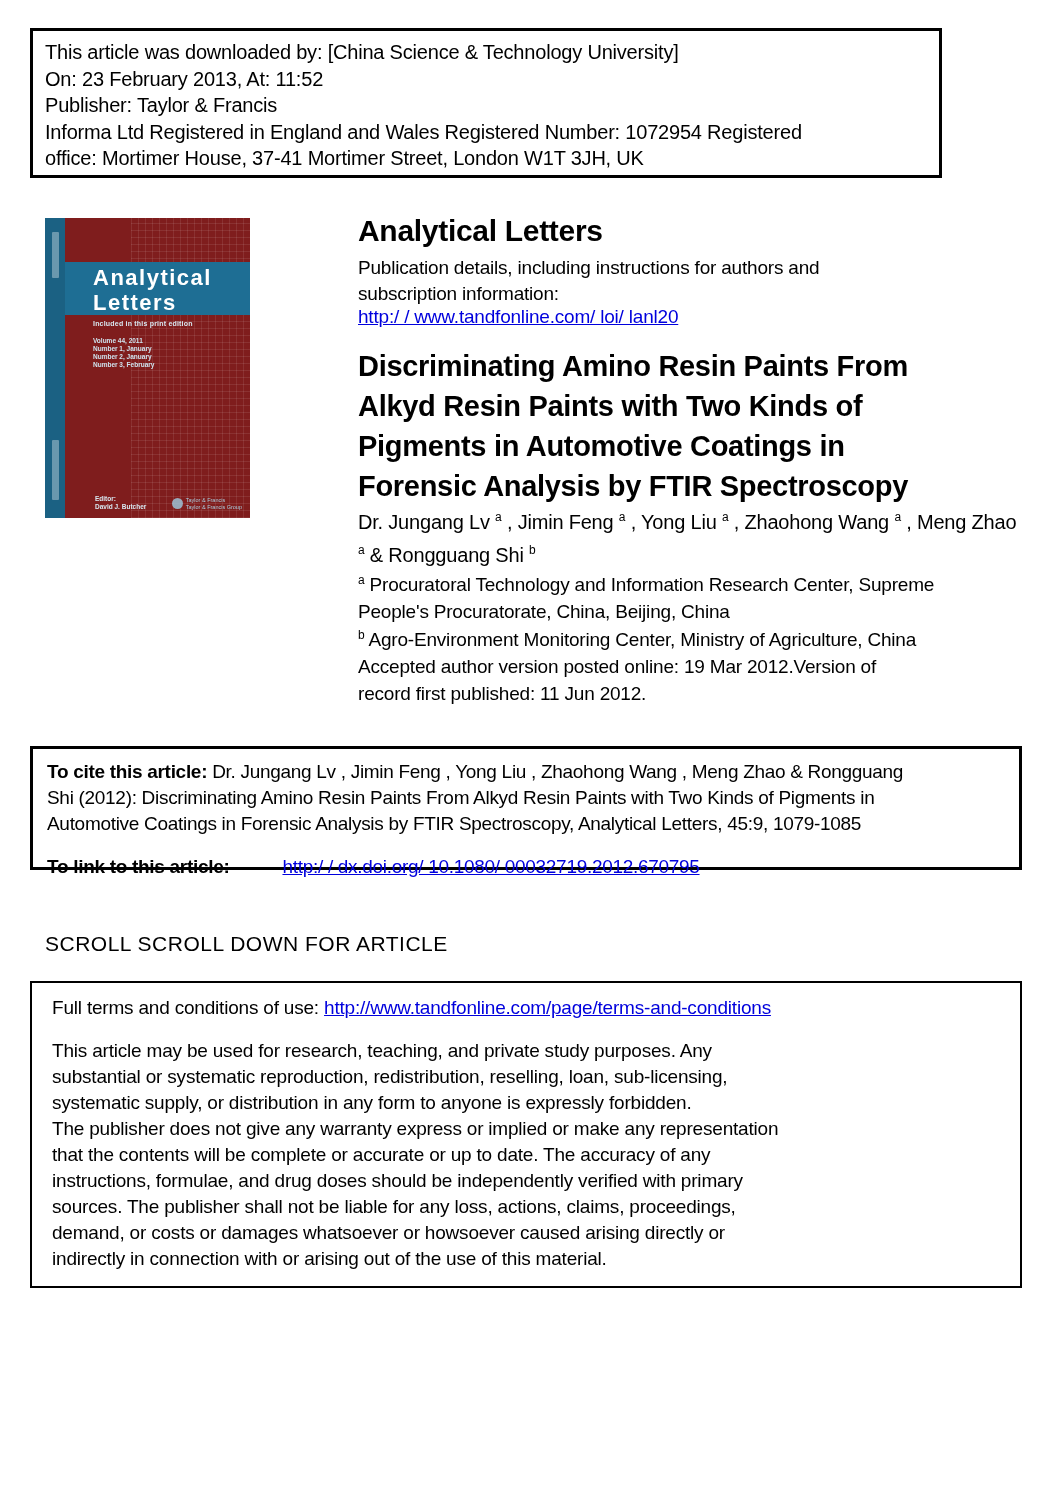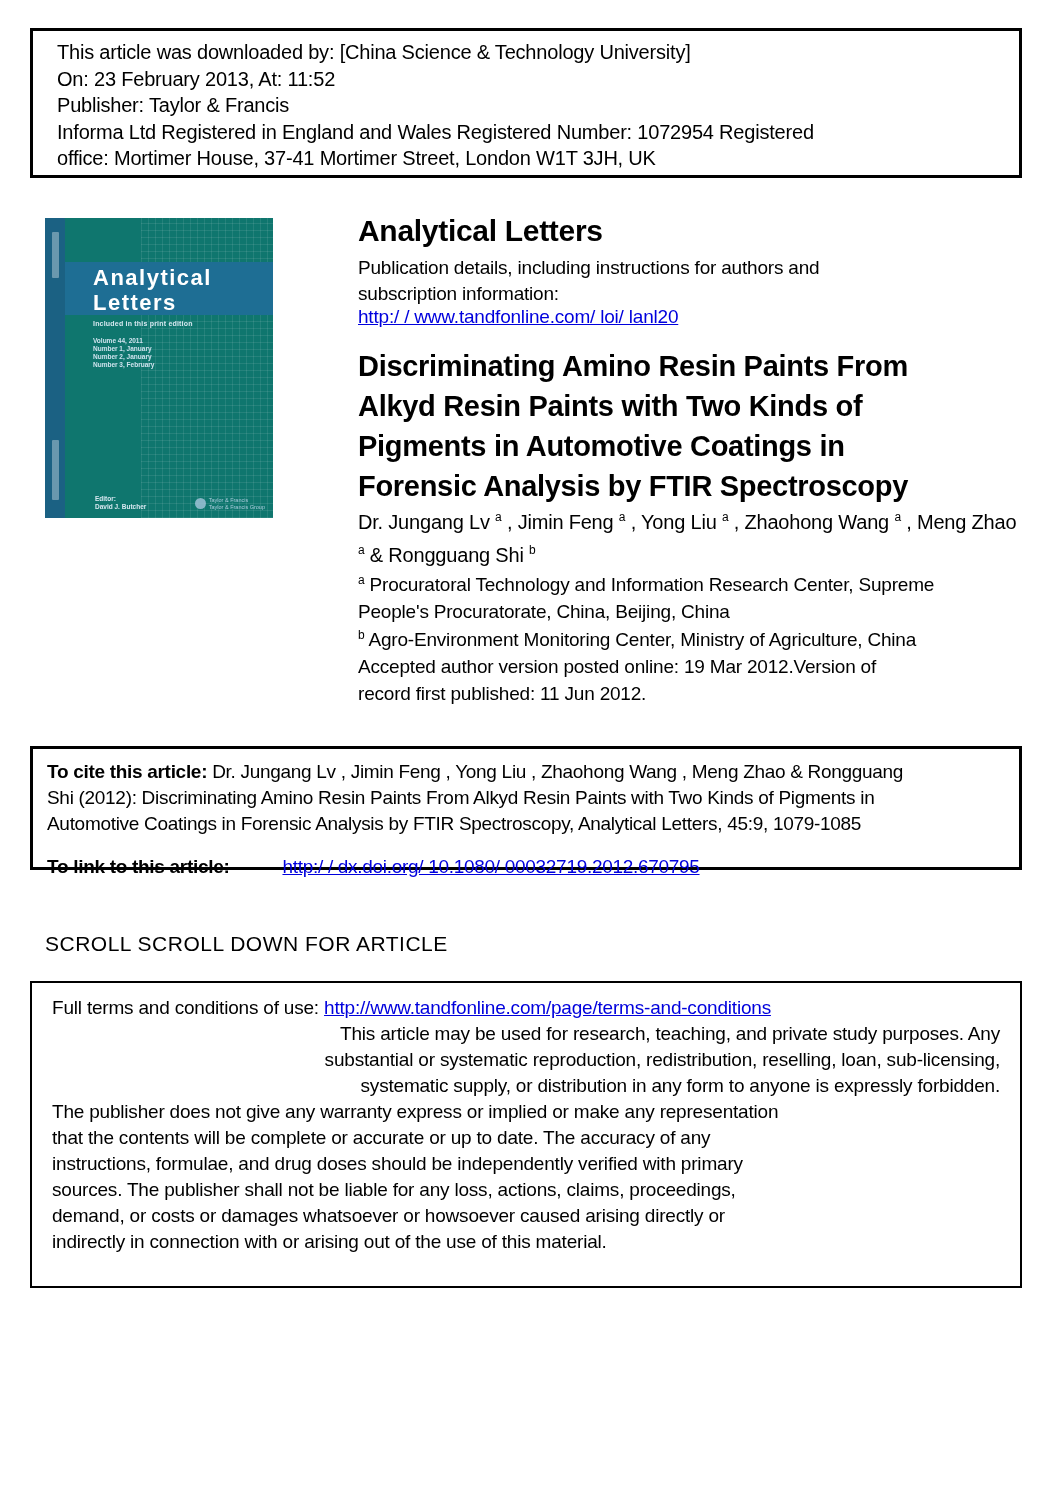--- a/index.html
+++ b/index.html
@@ -7,29 +7,29 @@
     width:1050px;height:1500px;position:relative;background:#ffffff;
     font-family:"Liberation Sans", sans-serif;color:#000;
     -webkit-font-smoothing:antialiased;
   }
   .pre{white-space:pre-line;}
   .b{font-weight:bold;}
   a.link{color:#0000dd;text-decoration:underline;cursor:pointer;}
 
   
   .info-box{
-    position:absolute;left:30px;top:28px;width:992px;height:150px;
-    box-sizing:border-box;border:3px solid #000;padding:8px 24px;
+    position:absolute;left:30px;top:28px;width:912px;height:150px;
+    box-sizing:border-box;border:3px solid #000;padding:8px 12px;
     font-size:20px;line-height:26.5px;letter-spacing:-0.2px;
   }
 
   
   .cover{
-    position:absolute;left:45px;top:218px;width:228px;height:300px;
-    background:#0f766e;overflow:hidden;
+    position:absolute;left:45px;top:218px;width:205px;height:300px;
+    background:#7f1d1d;overflow:hidden;
   }
   .cover-grid{
     position:absolute;left:42%;top:0;right:0;bottom:0;
     background-image:
       repeating-linear-gradient(0deg, rgba(255,255,255,0.09) 0 1px, transparent 1px 7px),
       repeating-linear-gradient(90deg, rgba(255,255,255,0.09) 0 1px, transparent 1px 7px);
   }
   .cover-strip{
     position:absolute;left:0;top:0;width:20px;height:100%;background:#1b6183;
   }
@@ -105,21 +105,21 @@
     position:absolute;left:45px;top:932px;font-size:21px;letter-spacing:0.5px;
   }
 
   
   .terms-box{
     position:absolute;left:30px;top:981px;width:992px;height:307px;
     box-sizing:border-box;border:2px solid #000;padding:12px 20px;
     font-size:19px;line-height:26px;letter-spacing:-0.2px;
   }
   .terms-box p{margin:0;}
-  .terms-box .tp1{text-align:right;}
+  .terms-box .tp1{margin-top:17px;}
   .terms-box .tp2{margin-top:0;}
 </style>
 </head>
 <body>
 
 <div>
 
   <div class="info-box">
     <div class="pre">This article was downloaded by: [China Science &amp; Technology University]
 On: 23 February 2013, At: 11:52

